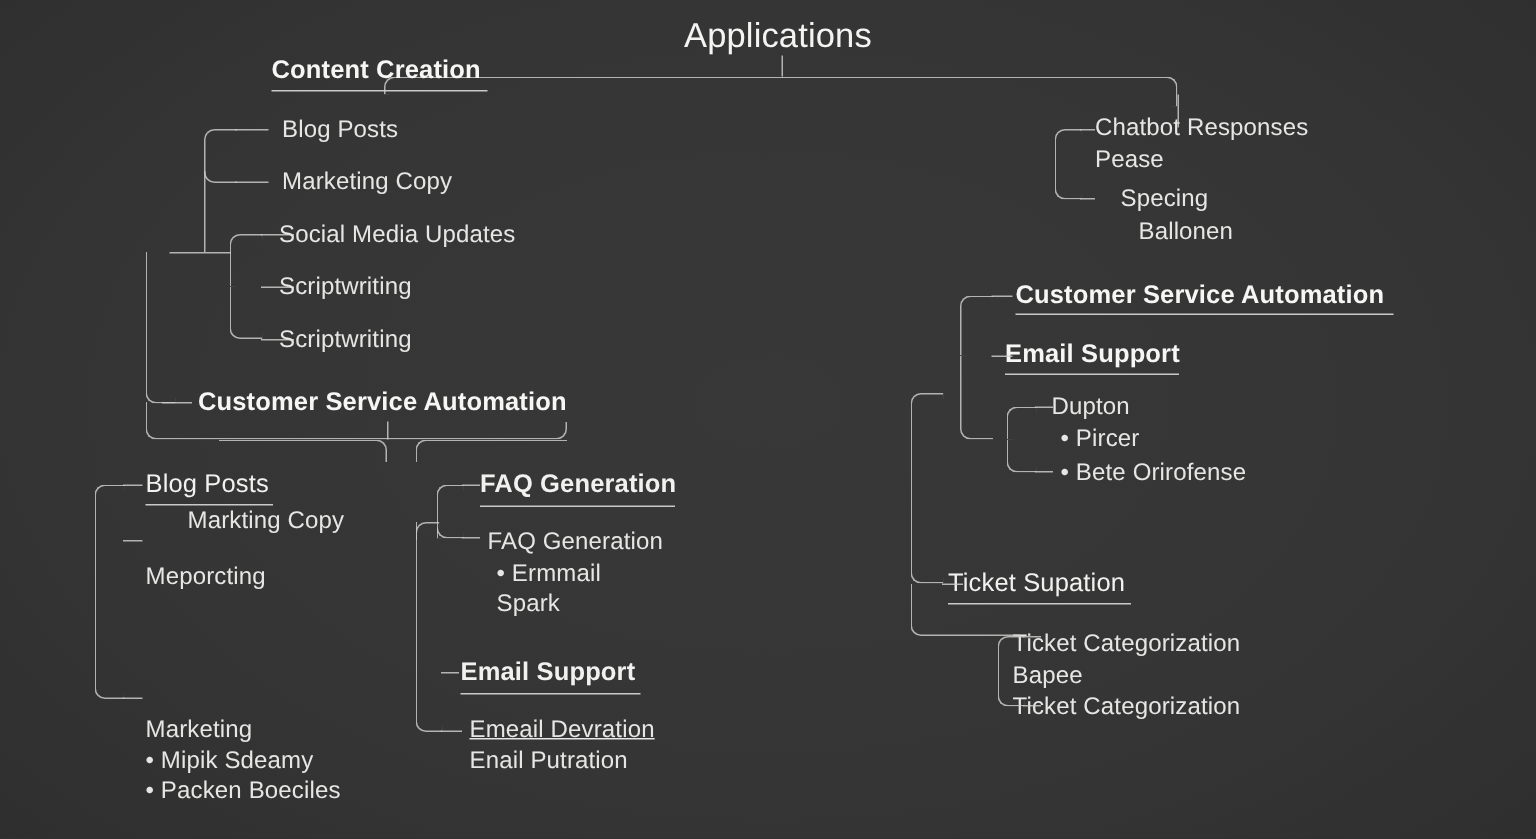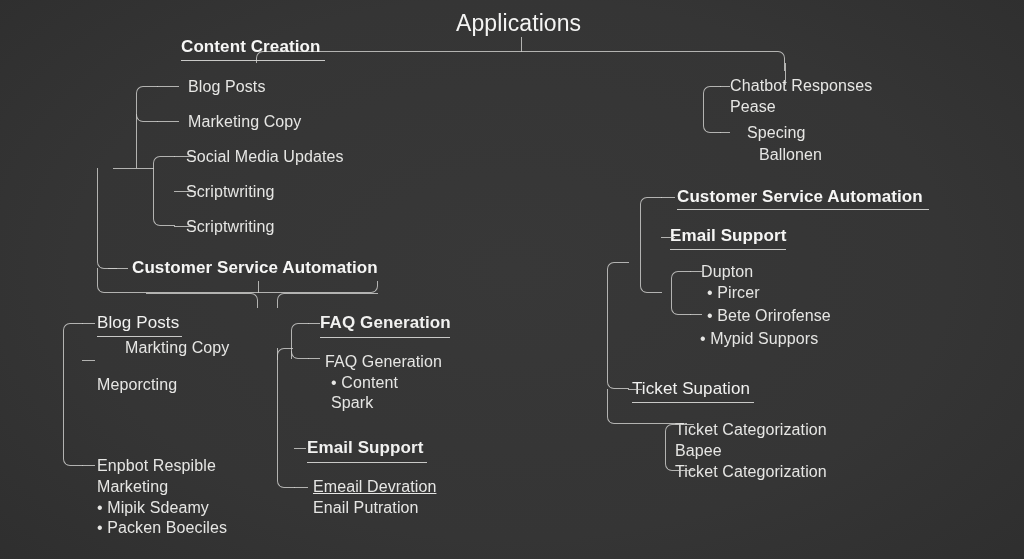--- a/index.html
+++ b/index.html
@@ -127,36 +127,35 @@
   <div class="elb br" style="left:258px; top:281px; width:120px; height:12px;"></div>
   <div class="elb tr" style="left:146px; top:293px; width:112px; height:15px;"></div>
   <div class="elb tl" style="left:277px; top:293px; width:101px; height:15px;"></div>
 
   <div class="node subhead" style="left:97px; top:313px;">Blog Posts</div>
   <div class="ul" style="left:97px; top:336px; width:85px;"></div>
 
   <div class="node leaf" style="left:97px; top:338px;margin-left:28px;">Markting Copy</div>
   <div class="node leaf" style="left:97px; top:375px;">Meporcting</div>
 
-  <div class="node leaf" style="left:97px; top:456px;">Enpbot Respible</div>
   <div class="node leaf" style="left:97px; top:477px;">Marketing</div>
   <div class="node leaf bullet" style="left:97px; top:498px;">• Mipik Sdeamy</div>
   <div class="node leaf bullet" style="left:97px; top:518px;">• Packen Boeciles</div>
 
   <div class="elb tl" style="left:63px; top:323px; width:20px; height:37px;"></div>
   <div class="elb bl" style="left:63px; top:360px; width:20px; height:106px;"></div>
   <div class="ln h" style="left:82px; top:323px; width:13px;"></div>
   <div class="ln h" style="left:82px; top:360px; width:13px;"></div>
   <div class="ln h" style="left:82px; top:465px; width:13px;"></div>
 
   <div class="node subhead" style="left:320px; top:313px; font-weight:700;">FAQ Generation</div>
   <div class="ul" style="left:320px; top:337px; width:130px;"></div>
 
   <div class="node leaf" style="left:325px; top:352px;">FAQ Generation</div>
-  <div class="node leaf bullet" style="left:331px; top:373px;">• Content</div>
+  <div class="node leaf bullet" style="left:331px; top:373px;">• Ermmail</div>
   <div class="node leaf" style="left:331px; top:393px;">Spark</div>
 
   <div class="node subhead" style="left:307px; top:438px; font-weight:700;">Email Support</div>
   <div class="ul" style="left:307px; top:462px; width:120px;"></div>
 
   <div class="node leaf" style="left:313px; top:477px;text-decoration:underline;">Emeail Devration</div>
   <div class="node leaf" style="left:313px; top:498px;">Enail Putration</div>
 
   <div class="elb tl" style="left:291px; top:323px; width:18px; height:36px;"></div>
   <div class="elb bl" style="left:291px; top:351px; width:18px; height:8px;"></div>
@@ -180,21 +179,20 @@
 
   <div class="node head" style="left:677px; top:187px;">Customer Service Automation</div>
   <div class="ul" style="left:677px; top:209px; width:252px;"></div>
 
   <div class="node head" style="left:670px; top:226px;">Email Support</div>
   <div class="ul" style="left:670px; top:249px; width:116px;"></div>
 
   <div class="node leaf" style="left:701px; top:262px;">Dupton</div>
   <div class="node leaf bullet" style="left:707px; top:283px;">• Pircer</div>
   <div class="node leaf bullet" style="left:707px; top:306px;">• Bete Orirofense</div>
-  <div class="node leaf bullet" style="left:700px; top:329px;">• Mypid Suppors</div>
 
   <div class="elb tl" style="left:640px; top:197px; width:22px; height:40px;"></div>
   <div class="elb bl" style="left:640px; top:237px; width:22px; height:56px;"></div>
   <div class="ln h" style="left:661px; top:197px; width:14px;"></div>
   <div class="ln h" style="left:661px; top:237px; width:14px;"></div>
 
   <div class="elb tl" style="left:671px; top:271px; width:20px; height:22px;"></div>
   <div class="elb bl" style="left:671px; top:293px; width:20px; height:22px;"></div>
   <div class="ln h" style="left:690px; top:271px; width:12px;"></div>
   <div class="ln h" style="left:690px; top:314px; width:12px;"></div>

